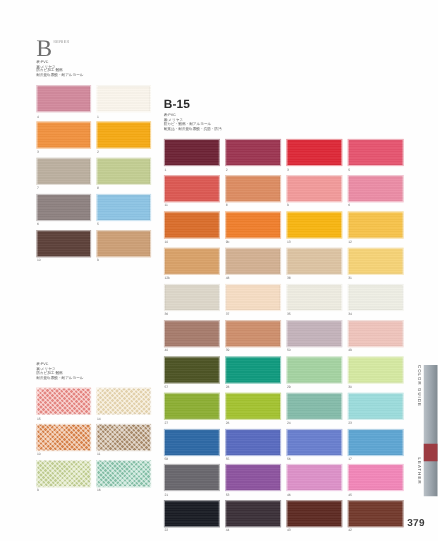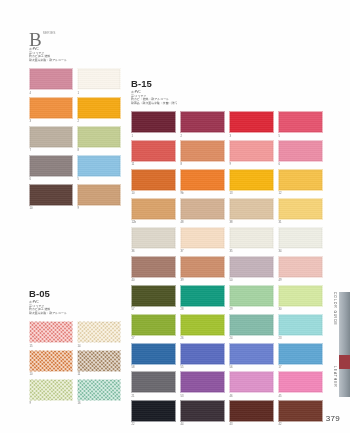--- a/index.html
+++ b/index.html
@@ -119,21 +119,21 @@
   .side-label2{
     position:absolute;right:13px;top:366px;
     writing-mode:vertical-rl;
     font-size:3.4px;letter-spacing:0.9px;
     color:#4a4a4a;white-space:nowrap;
   }
 
   
   .pageno{
     position:absolute;right:10px;bottom:10px;
-    font-size:8px;color:#3b3b3b;letter-spacing:0.3px;
+    font-size:8px;color:#3b3b3b;letter-spacing:0.3px;font-weight:bold;
   }
 </style>
 </head>
 <body>
 
 <div class="page">
 
   <div class="brandmark">
     <span class="bigB">B</span>
     <span class="sup">SERIES</span>
@@ -204,21 +204,20 @@
         <div class="cell">
           <div class="chip-wrap">
             <div class="chip" style="background: rgb(205, 160, 119);"></div>
           </div>
           <div class="chip-no">9</div>
         </div>
       </div>
   </div>
 
   <div id="b05-block">
-    <div class="sect-title">B-05</div>
     <div class="sect-spec">
       <div>表:PVC</div>
       <div>裏:メリヤス</div>
       <div>防カビ加工 難燃</div>
       <div>耐次亜塩素酸・耐アルコール</div>
     </div>
     <div class="grid" id="b05-grid">
         <div class="cell">
           <div class="chip-wrap tex">
             <div class="chip" style="background: rgb(239, 142, 137);"></div>

